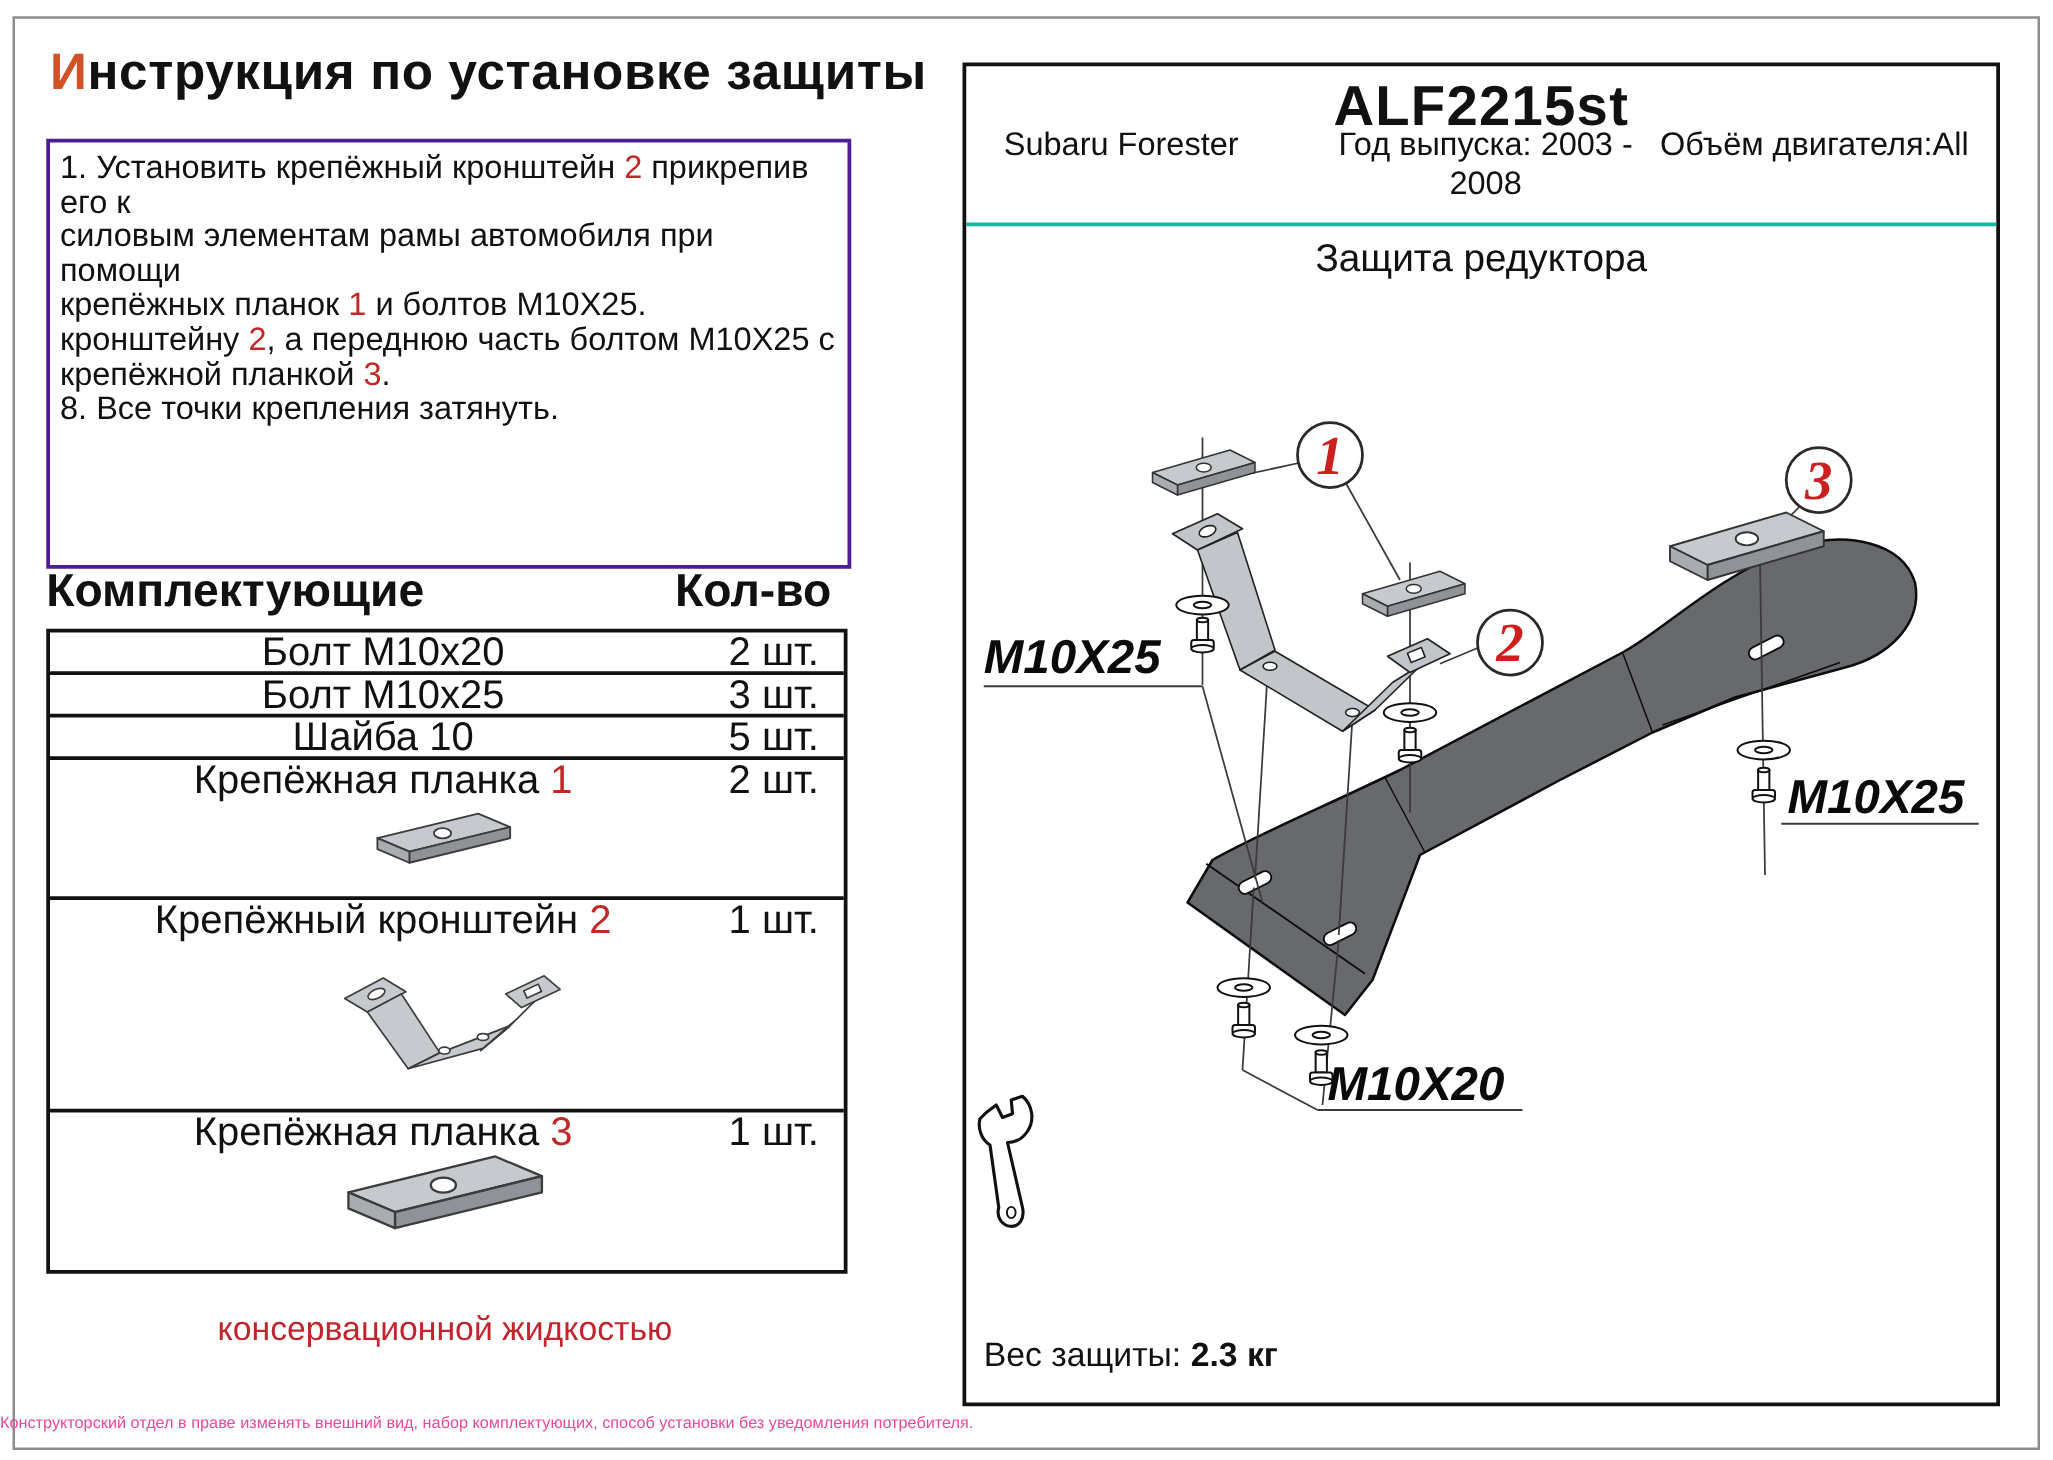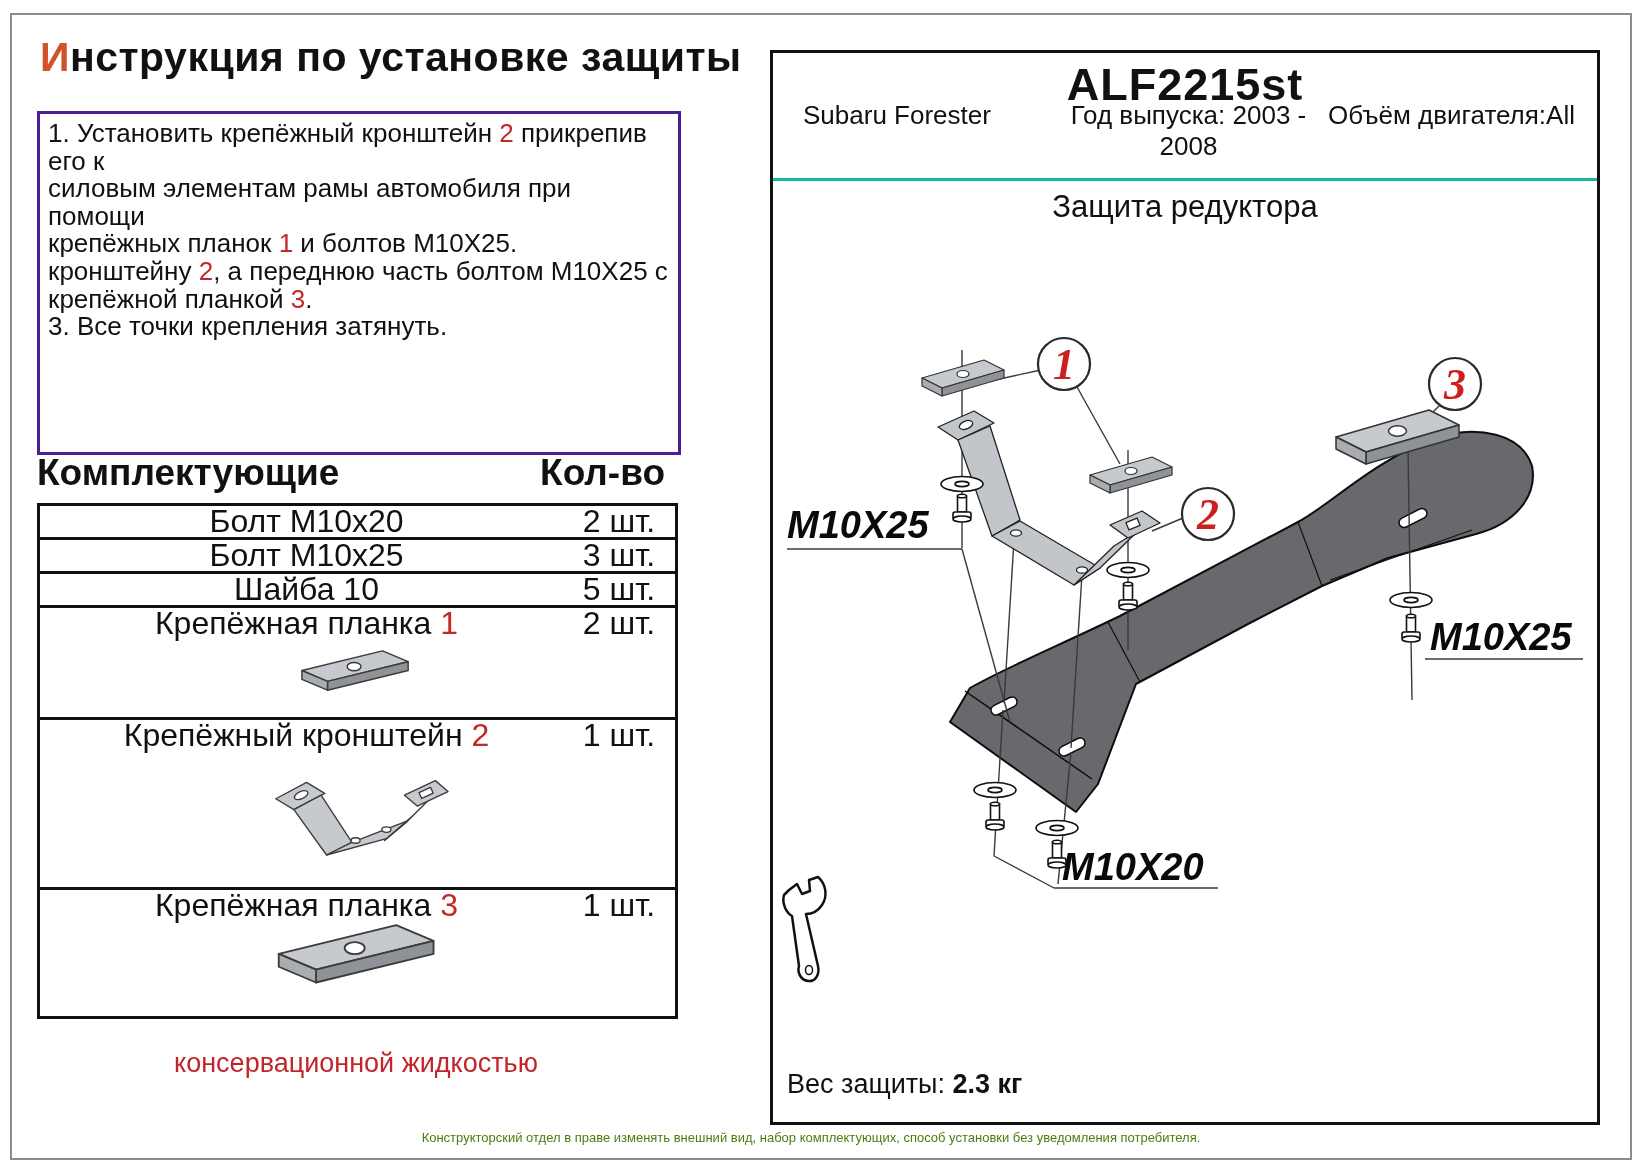--- a/index.html
+++ b/index.html
@@ -31,43 +31,43 @@
   .panel-head{position:relative;height:125px;border-bottom:3px solid #14b8a6;}
   .p-code{position:absolute;top:6px;left:0;width:100%;text-align:center;
         font-size:45px;font-weight:bold;letter-spacing:1px;}
   .head-row{position:absolute;bottom:16px;left:0;width:100%;display:flex;font-size:26px;}
   .hr-car{margin-left:30px;width:250px;}
   .hr-year{flex:1;text-align:center;}
   .hr-engine{margin-right:18px;width:255px;text-align:center;}
   .diagram-title{position:absolute;top:136px;left:0;width:100%;text-align:center;font-size:31px;}
   .diagram-svg{position:absolute;left:-3px;top:157px;}
   .specs{position:absolute;left:14px;top:948px;font-size:27px;line-height:33.5px;white-space:pre;}
-  .disclaimer{position:absolute;left:0;top:1130px;width:1622px;text-align:center;
-        font-size:13px;color:#4d7c0f;}
+  .disclaimer{position:absolute;left:0;top:1130px;width:1622px;text-align:left;
+        font-size:13px;color:#ec4899;}
   svg{display:block;}
   .lbl{font-family:"Liberation Sans",sans-serif;font-size:38px;font-weight:bold;
         font-style:italic;fill:#0a0a0a;}
   .callout-num{font-family:"Liberation Serif",serif;font-size:44px;font-weight:bold;
         font-style:italic;fill:#ce1f1f;}
 </style>
 </head>
 <body>
 
 <div class="page">
   <div class="page-frame"></div>
 
   <div class="doc-title"><span class="accent">И</span><span>нструкция по установке защиты</span></div>
 
   <div class="instr-box">
     <div><span>1. Установить крепёжный кронштейн </span><span class="seg-red">2</span><span> прикрепив его к</span></div>
     <div><span>силовым элементам рамы автомобиля при помощи</span></div>
     <div><span>крепёжных планок </span><span class="seg-red">1</span><span> и болтов М10Х25.</span></div>
     <div><span>кронштейну </span><span class="seg-red">2</span><span>, а переднюю часть болтом М10Х25 с</span></div>
     <div><span>крепёжной планкой </span><span class="seg-red">3</span><span>.</span></div>
-    <div><span>3. Все точки крепления затянуть.</span></div>
+    <div><span>8. Все точки крепления затянуть.</span></div>
   </div>
 
   <div class="parts-head">
     <span>Комплектующие</span>
     <span>Кол-во</span>
   </div>
 
   <div class="parts-table">
     <div class="p-row">
       <div class="p-line">

